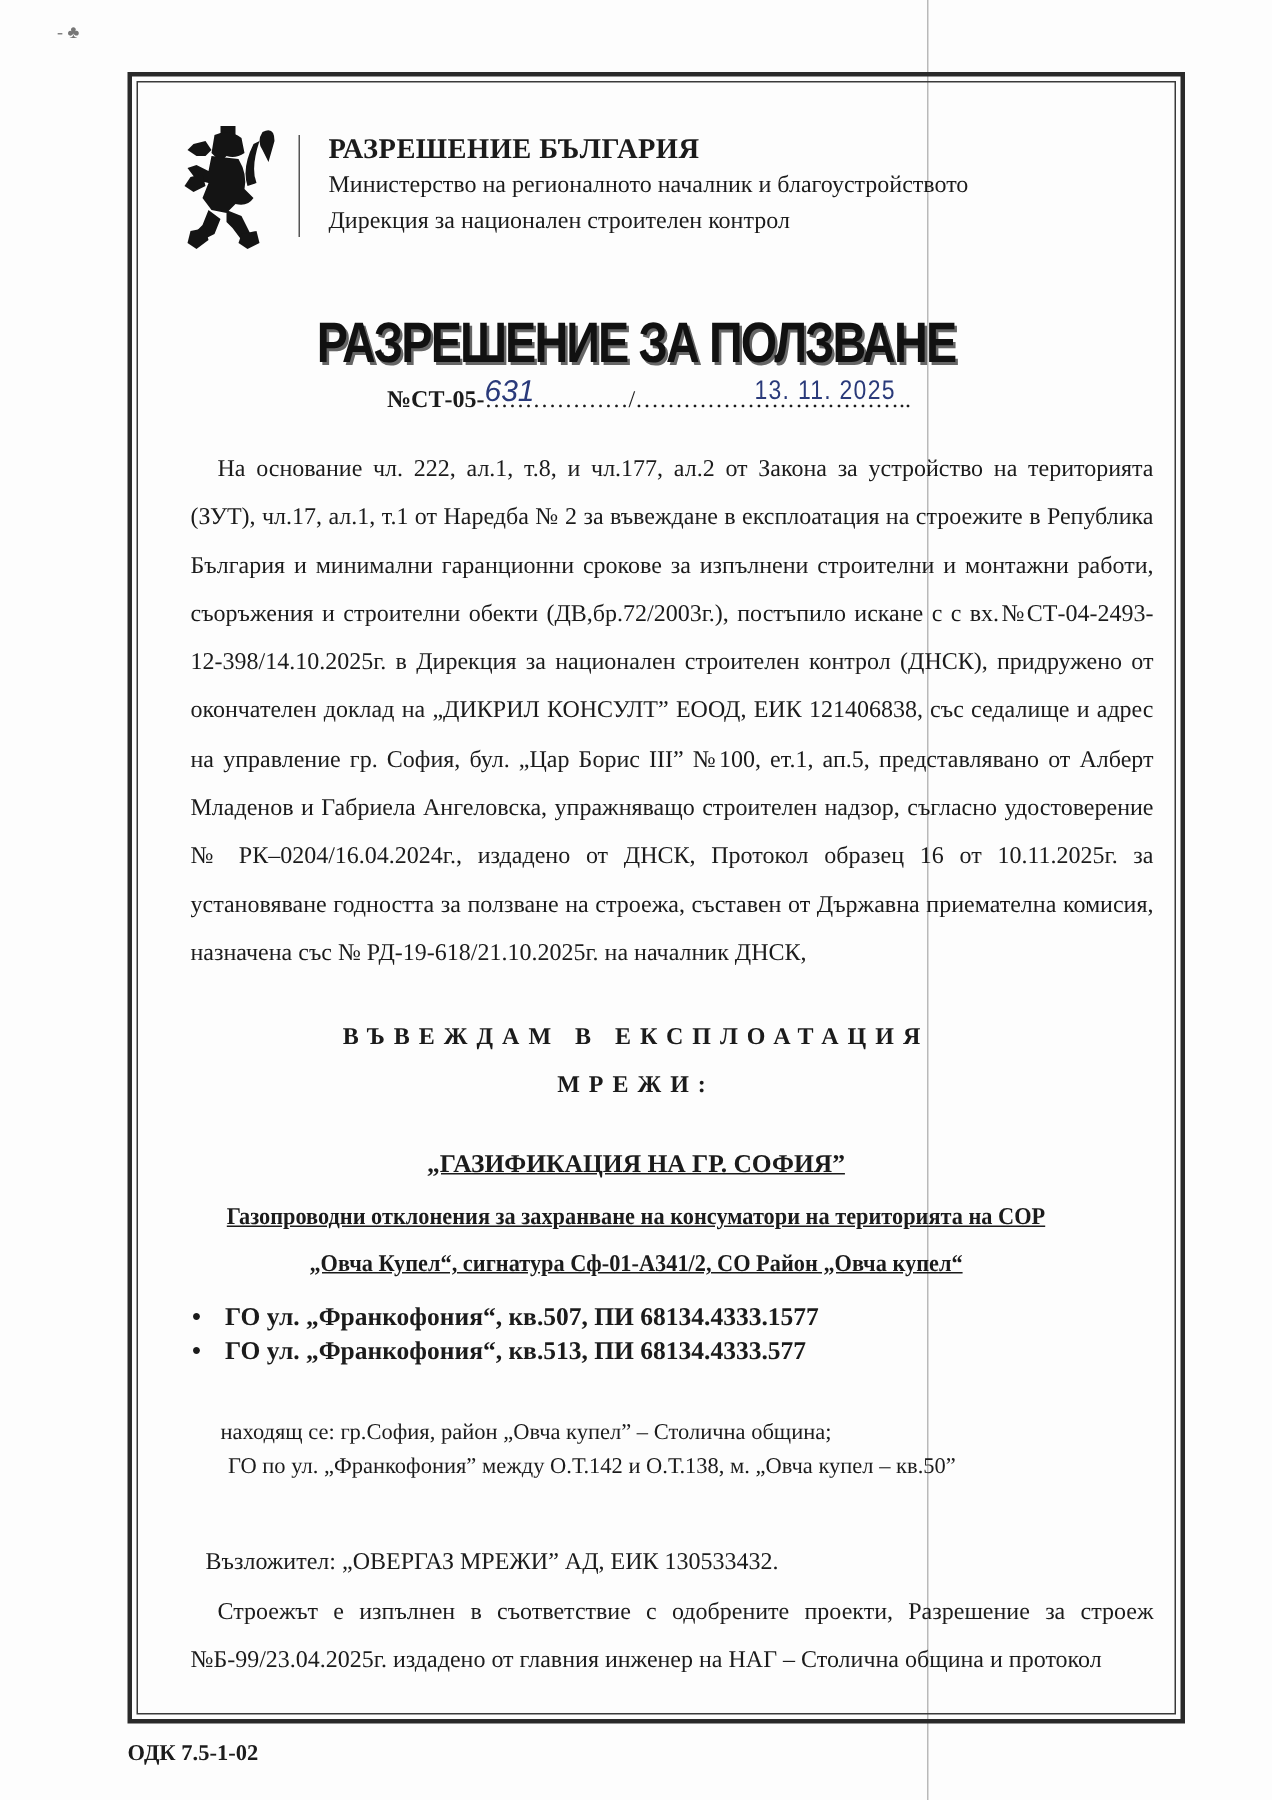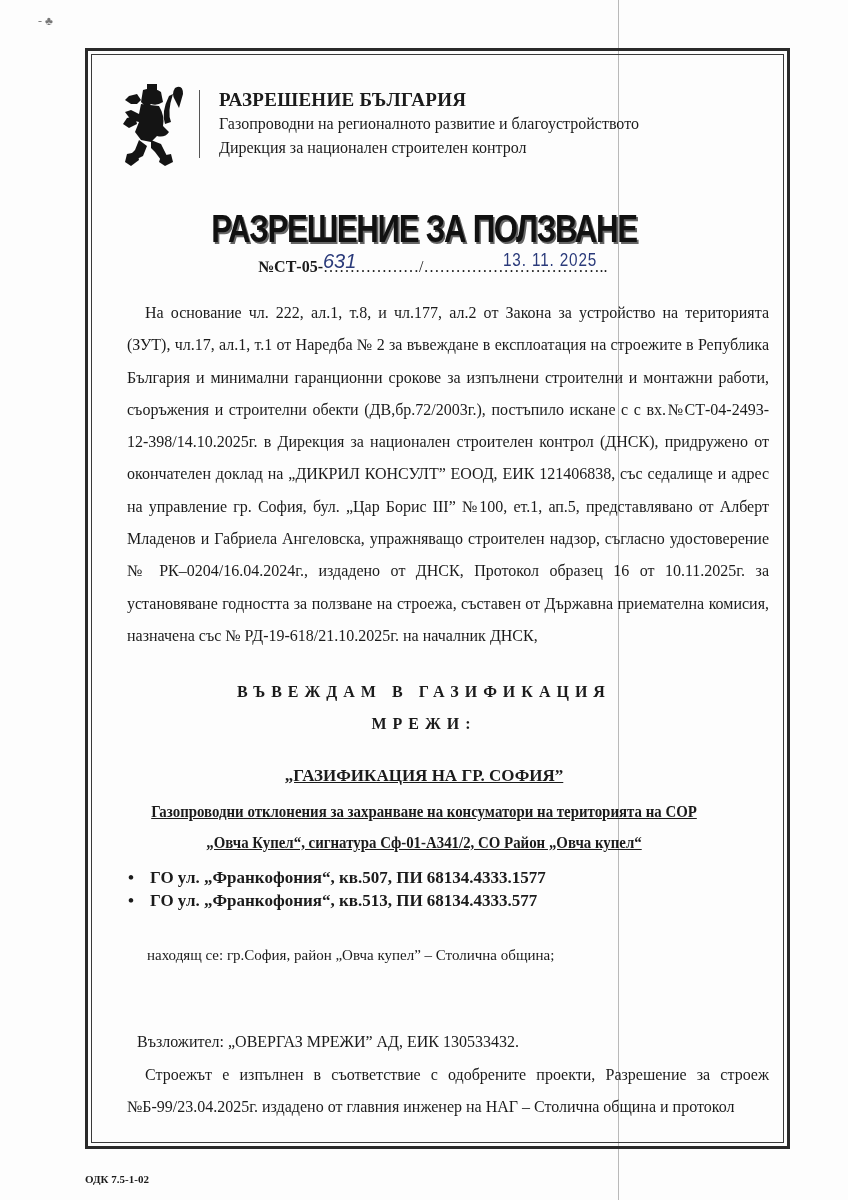--- a/index.html
+++ b/index.html
@@ -46,21 +46,21 @@
   .object { top:766px; font-weight:bold; font-size:17px; text-decoration:underline; }
   .sub1 { top:803px; font-weight:bold; font-size:16px; text-decoration:underline; transform:scaleX(0.93); }
   .sub2 { top:834px; font-weight:bold; font-size:16px; text-decoration:underline; transform:scaleX(0.93); }
   .bullets { position:absolute; left:128px; top:866px; margin:0; padding:0; list-style:none; }
   .bullets li { font-weight:bold; font-size:17px; line-height:23px; position:relative; padding-left:22px; }
   .bullets li::before { content:"•"; position:absolute; left:0; top:0; }
   .location { position:absolute; left:147px; top:944px; font-size:15px; line-height:23px; }
   .location .l2 { padding-left:5px; }
   .assignor { position:absolute; left:137px; top:1033px; font-size:16px; }
   .p2 { top:1059px; text-indent:18px; }
-  .footer-code { position:absolute; left:85px; top:1161px; font-weight:bold; font-size:11px;margin-top:12px; }
+  .footer-code { position:absolute; left:85px; top:1161px; font-weight:bold; font-size:15px; }
 </style>
 </head>
 <body>
 
 <div class="fold-line"></div>
 <div class="corner-mark">- ♣</div>
 
 <div class="frame-outer"></div>
 <div class="frame-inner"></div>
 
@@ -76,47 +76,48 @@
       <path d="M10 36 L18 34 L20 42 L12 46 L6 42 Z"></path>
       <path d="M34 58 L44 62 L50 74 L44 78 L38 70 L34 66 Z"></path>
       <path d="M22 58 L30 64 L26 74 L18 78 L12 74 L18 68 Z"></path>
       <path d="M44 74 L54 72 L56 80 L48 84 L42 80 Z"></path>
       <path d="M10 72 L20 70 L22 78 L14 84 L8 80 Z"></path>
     </g>
   </svg>
   <div class="hdr-divider"></div>
   <div class="hdr-text">
     <div class="rep">РАЗРЕШЕНИЕ БЪЛГАРИЯ</div>
-    <div class="ministry">Газопроводни на регионалното развитие и благоустройството</div>
+    <div class="ministry">Министерство на регионалното началник и благоустройството</div>
     <div class="directorate">Дирекция за национален строителен контрол</div>
   </div>
 </div>
 
 <div class="title">РАЗРЕШЕНИЕ ЗА ПОЛЗВАНЕ</div>
 
 <div class="number-line">
   <span class="prefix">№СТ-05-</span><span>……</span><span>…………/……………………………..</span>
   <span class="hand hand-num">631</span>
   <span class="hand hand-date">13. 11. 2025</span>
 </div>
 
 <div class="body-text p1">На основание чл. 222, ал.1, т.8, и  чл.177, ал.2 от Закона за устройство на територията (ЗУТ), чл.17, ал.1, т.1 от Наредба № 2 за  въвеждане в експлоатация на строежите в Република България и минимални гаранционни срокове за изпълнени строителни и монтажни работи, съоръжения и строителни обекти (ДВ,бр.72/2003г.), постъпило искане с с вх.№СТ-04-2493-12-398/14.10.2025г. в Дирекция за национален строителен контрол (ДНСК), придружено от окончателен доклад на „ДИКРИЛ КОНСУЛТ” ЕООД, ЕИК 121406838, със седалище и адрес на управление гр. София, бул. „Цар Борис III” №100, ет.1, ап.5, представлявано от Алберт Младенов и Габриела Ангеловска, упражняващо строителен надзор, съгласно удостоверение № РК–0204/16.04.2024г., издадено от ДНСК, Протокол образец 16 от 10.11.2025г. за установяване годността за ползване на строежа, съставен от Държавна приемателна комисия, назначена със № РД-19-618/21.10.2025г. на началник ДНСК,</div>
 
-<div class="center vvezhdam">ВЪВЕЖДАМ В ГАЗИФИКАЦИЯ</div>
+<div class="center vvezhdam">ВЪВЕЖДАМ В ЕКСПЛОАТАЦИЯ</div>
 <div class="center stroezh">МРЕЖИ:</div>
 <div class="center object">„ГАЗИФИКАЦИЯ  НА  ГР. СОФИЯ”</div>
 <div class="center sub1">Газопроводни отклонения за захранване на консуматори на територията на СОР</div>
 <div class="center sub2">„Овча Купел“, сигнатура Сф-01-А341/2, СО Район „Овча купел“</div>
 
 <ul class="bullets">
   <li>ГО ул. „Франкофония“, кв.507, ПИ 68134.4333.1577</li>
   <li>ГО ул. „Франкофония“, кв.513, ПИ 68134.4333.577</li>
 </ul>
 
 <div class="location">
   <div>находящ се:   гр.София, район „Овча купел” – Столична община;</div>
+  <div class="l2">ГО по ул. „Франкофония” между О.Т.142 и О.Т.138, м. „Овча купел – кв.50”</div>
 </div>
 
 <div class="assignor">Възложител: „ОВЕРГАЗ МРЕЖИ” АД, ЕИК 130533432.</div>
 
 <div class="body-text p2">Строежът е изпълнен в съответствие с одобрените проекти, Разрешение за строеж №Б-99/23.04.2025г. издадено от главния инженер на НАГ – Столична община и протокол</div>
 
 <div class="footer-code">ОДК 7.5-1-02</div>
 
 </body></html>

